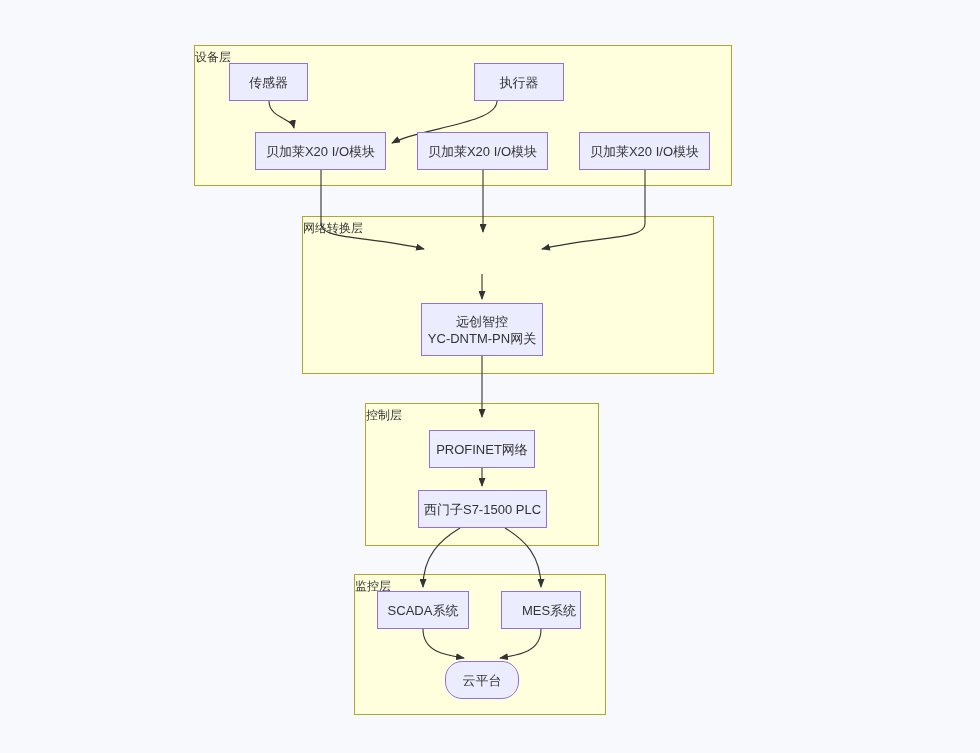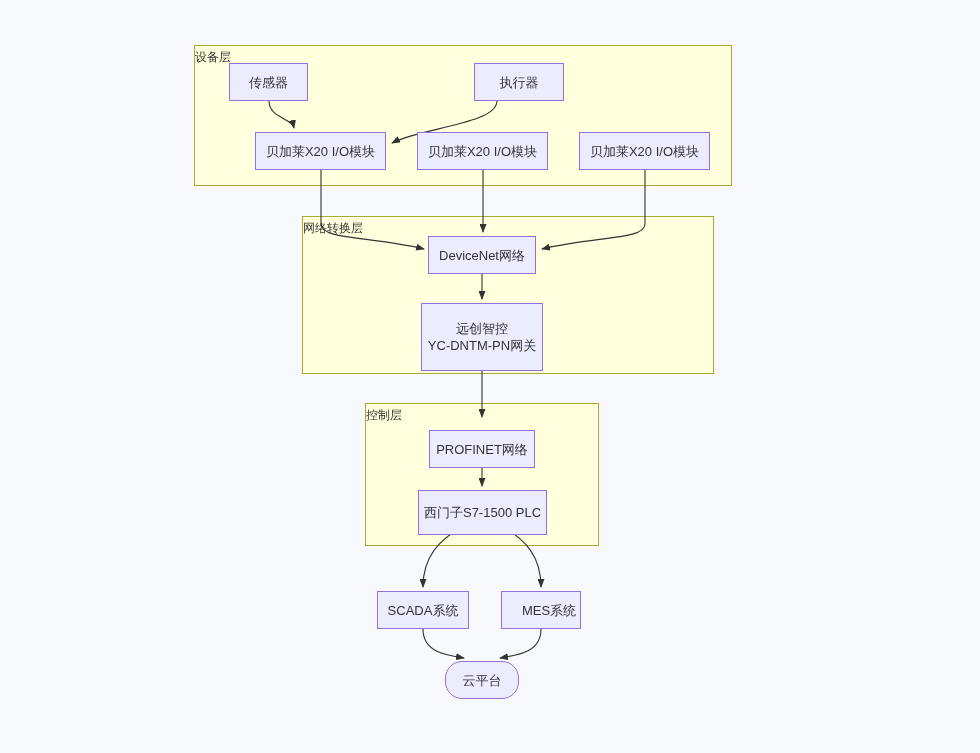--- a/index.html
+++ b/index.html
@@ -71,20 +71,23 @@
 
   <div class="layer" id="layer-0" style="left: 194px; top: 45px; width: 538px; height: 141px;">
     <div class="layer-title">设备层</div>
   </div>
   <div class="layer" id="layer-1" style="left: 294px; top: 216px; width: 412px; height: 158px; margin-left: 8px;">
     <div class="layer-title">网络转换层</div>
   </div>
   <div class="layer" id="layer-2" style="left: 365px; top: 403px; width: 234px; height: 143px;">
     <div class="layer-title">控制层</div>
   </div>
+  <div class="layer" id="layer-3" style="left: 354px; top: 574px; width: 252px; height: 141px;">
+    <div class="layer-title">监控层</div>
+  </div>
 
   <svg id="edges" viewBox="0 0 980 753">
     <defs>
       <marker id="arrowhead" markerWidth="9" markerHeight="7" refX="8" refY="3.5" orient="auto" markerUnits="userSpaceOnUse">
         <polygon points="0 0, 9 3.5, 0 7" fill="#333333"></polygon>
       </marker>
     </defs>
     <g id="edge-paths">
         <path d="M 269,101 C 269,118 292,118 294,128" class="edge" marker-end="url(#arrowhead)"></path>
         <path d="M 497,101 C 497,124 420,128 392,143" class="edge" marker-end="url(#arrowhead)"></path>
@@ -99,22 +102,21 @@
         <path d="M 423,629 C 423,652 445,655 464,658" class="edge" marker-end="url(#arrowhead)"></path>
         <path d="M 541,629 C 541,652 519,655 500,658" class="edge" marker-end="url(#arrowhead)"></path>
       </g>
   </svg>
 
   <div class="node" id="node-0" style="left: 229px; top: 63px; width: 79px; height: 38px;">传感器</div>
   <div class="node" id="node-1" style="left: 474px; top: 63px; width: 90px; height: 38px;">执行器</div>
   <div class="node" id="node-2" style="left: 255px; top: 132px; width: 131px; height: 38px;">贝加莱X20 I/O模块</div>
   <div class="node" id="node-3" style="left: 417px; top: 132px; width: 131px; height: 38px;">贝加莱X20 I/O模块</div>
   <div class="node" id="node-4" style="left: 579px; top: 132px; width: 131px; height: 38px;">贝加莱X20 I/O模块</div>
-  <div class="node" id="node-5" style="left: 428px; top: 236px; width: 108px; height: 38px;">DeviceNet网络</div>
-  <div class="node" id="node-6" style="left: 421px; top: 303px; width: 122px; height: 68px;">远创智控
+  <div class="node" id="node-6" style="left: 421px; top: 303px; width: 122px; height: 53px;">远创智控
 YC-DNTM-PN网关</div>
   <div class="node" id="node-7" style="left: 429px; top: 421px; width: 106px; height: 38px; margin-top: 9px;">PROFINET网络</div>
-  <div class="node" id="node-8" style="left: 418px; top: 490px; width: 129px; height: 45px;">西门子S7-1500 PLC</div>
+  <div class="node" id="node-8" style="left: 418px; top: 490px; width: 129px; height: 38px;">西门子S7-1500 PLC</div>
   <div class="node" id="node-9" style="left: 377px; top: 591px; width: 92px; height: 38px;">SCADA系统</div>
   <div class="node" id="node-10" style="left: 501px; top: 591px; width: 80px; height: 38px; padding-left: 16px;">MES系统</div>
   <div class="node" id="node-11" style="left: 445px; top: 661px; width: 74px; height: 38px; border-radius: 17px;">云平台</div>
 
 </div>
 
 </body></html>

